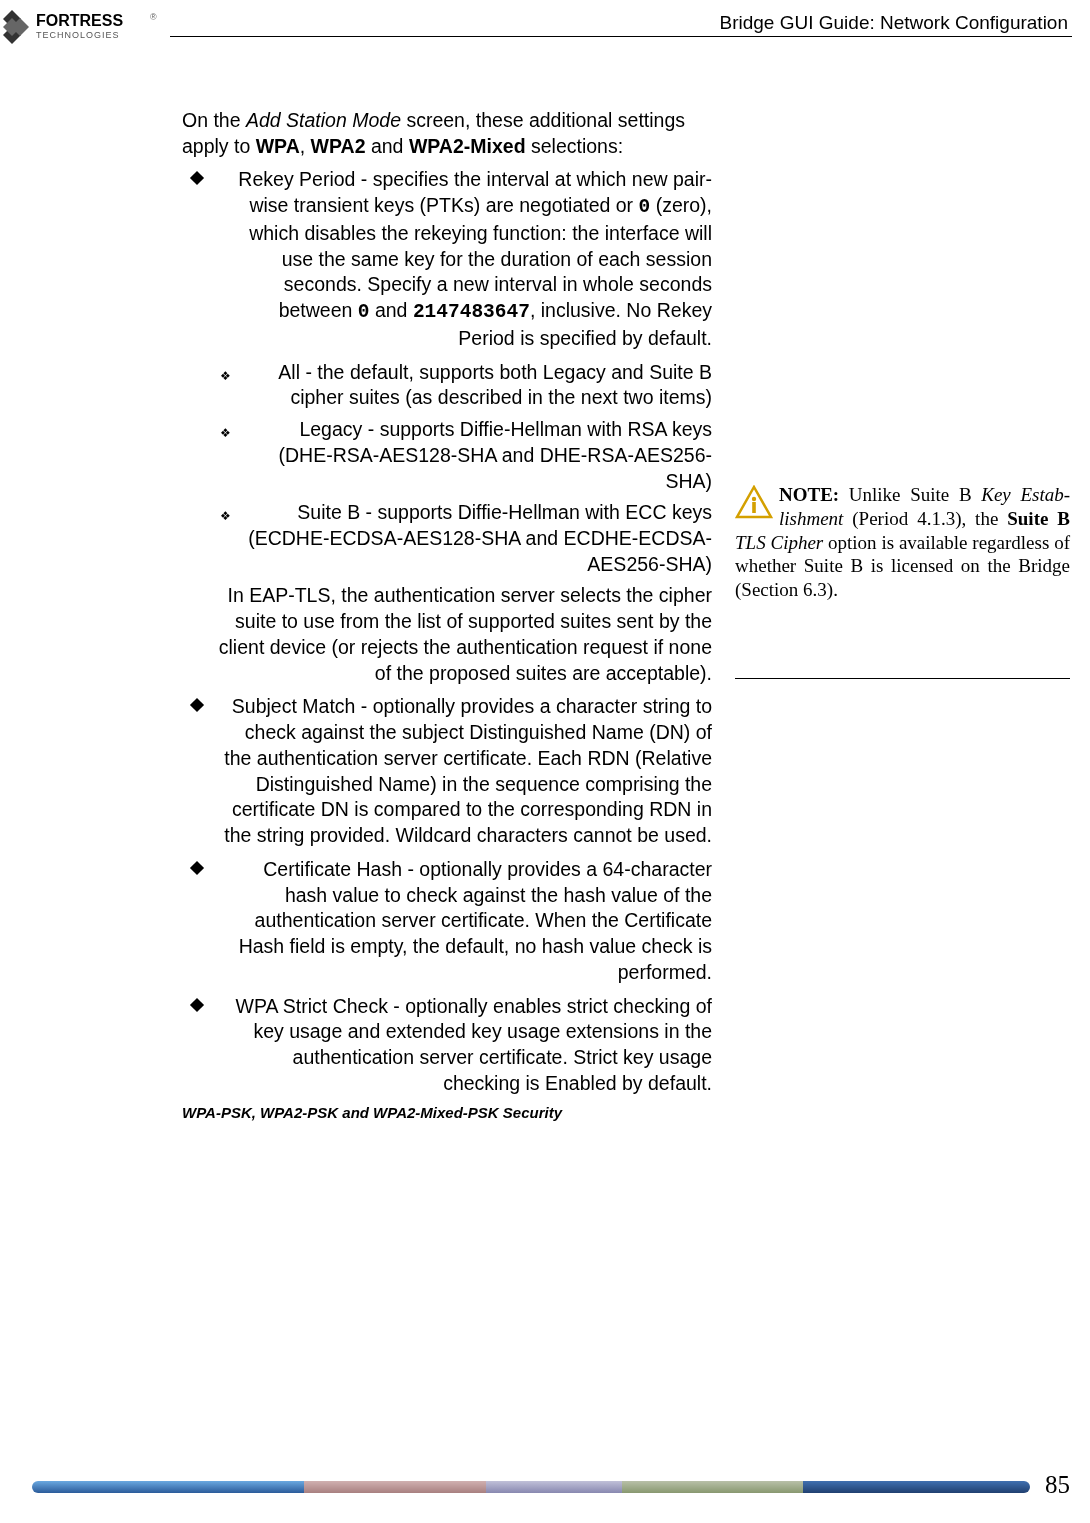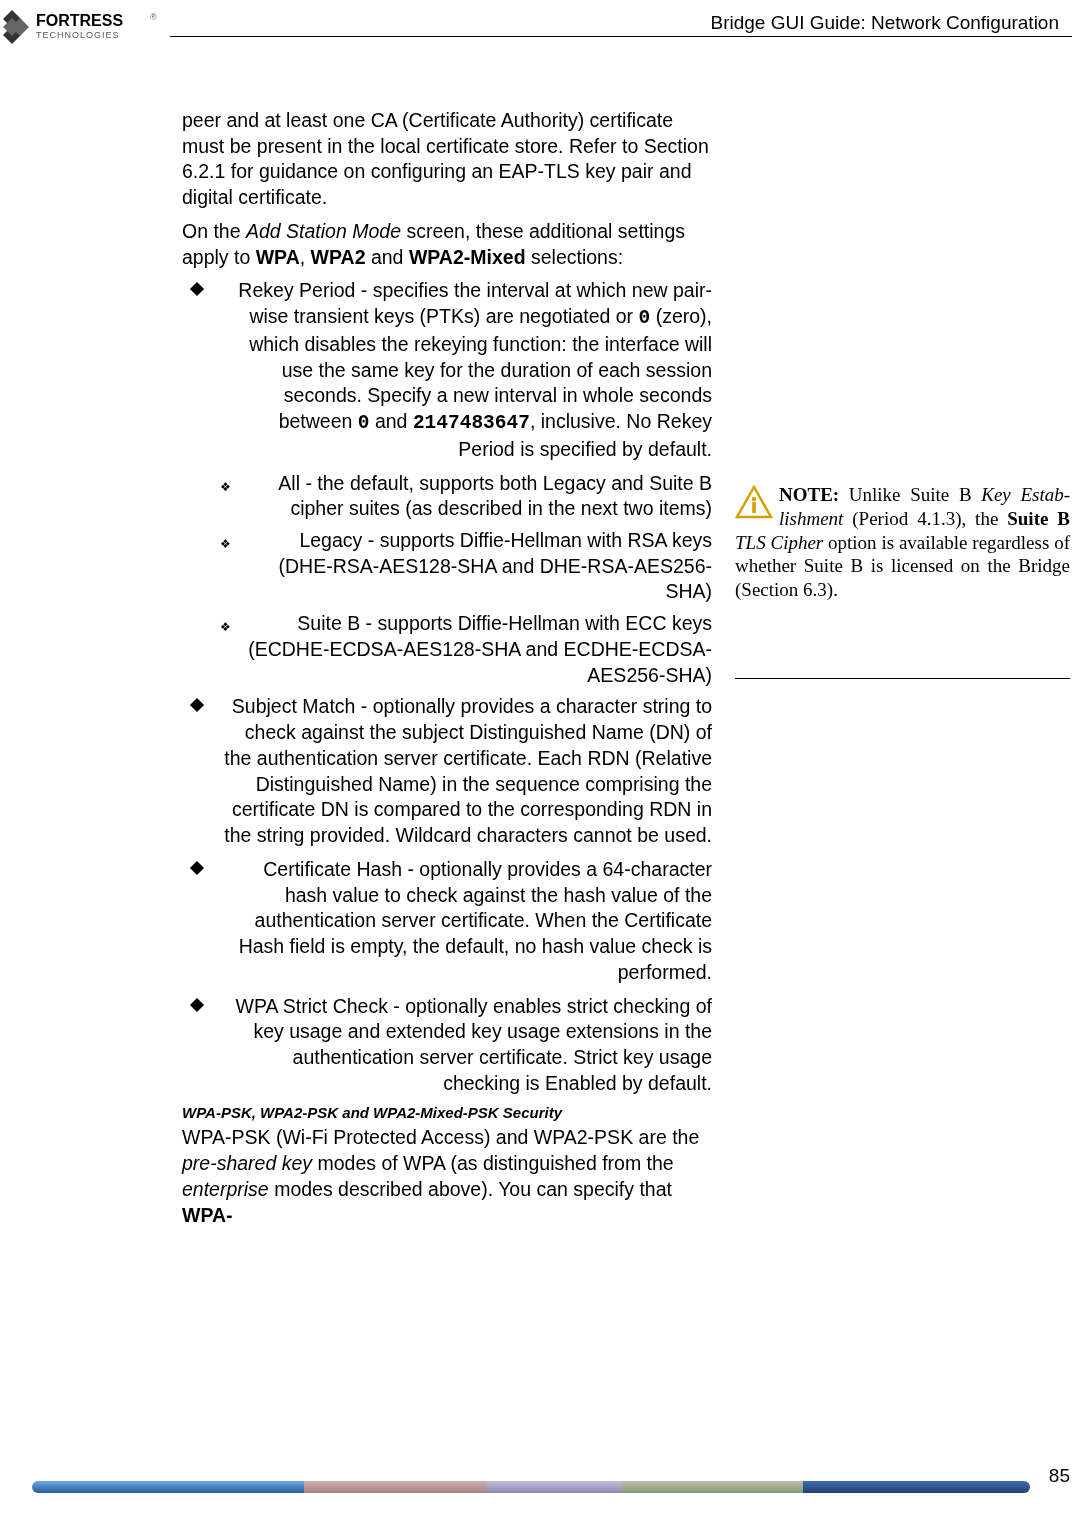--- a/index.html
+++ b/index.html
@@ -28,21 +28,21 @@
     .header-logo {
       position: absolute;
       top: 6px;
       left: 0;
       width: 170px;
       height: 42px;
     }
     .header-text {
       position: absolute;
       top: 12px;
-      right: 31px;
+      right: 22px;
       font-size: 19px;
       text-align: right;
     }
     .content {
       position: absolute;
       top: 108px;
       left: 182px;
       width: 530px;
     }
     .para {
@@ -137,23 +137,24 @@
       display: flex;
     }
     .footer-bar div { height: 12px; }
     .fb1 { background: linear-gradient(#6aa8e0, #2b5b9a); flex: 3; border-radius: 6px 0 0 6px; }
     .fb2 { background: linear-gradient(#d0b0b0, #a88080); flex: 2; }
     .fb3 { background: linear-gradient(#c0c0d8, #8888b0); flex: 1.5; }
     .fb4 { background: linear-gradient(#b8c0a8, #889870); flex: 2; }
     .fb5 { background: linear-gradient(#4070b0, #204070); flex: 2.5; border-radius: 0 6px 6px 0; }
     .page-number {
       position: absolute;
-      bottom: 36px;
+      bottom: 24px;
       right: 20px;
-      font-size: 19px;
+      font-size: 25px;
+      font-family: Liberation Serif, serif;
     }
   </style>
 </head>
 <body>
 
 <div class="page">
   <div class="header-logo">
     <svg width="170" height="42" viewBox="0 0 170 42">
       <g transform="translate(3,4)">
         <polygon points="9,0 18,9 9,18 0,9" fill="#333"></polygon>
@@ -163,21 +164,20 @@
       </g>
       <text x="36" y="20" font-family="Arial" font-size="16" font-weight="bold" fill="#000">FORTRESS</text>
       <text x="150" y="14" font-family="Arial" font-size="9" fill="#666">®</text>
       <text x="36" y="32" font-family="Arial" font-size="9" fill="#555" letter-spacing="1">TECHNOLOGIES</text>
     </svg>
   </div>
   <div class="header-text">Bridge GUI Guide: Network Configuration</div>
   <div class="header-divider"></div>
 
   <div class="content">
-    <p class="para">peer and at least one CA (Certificate Authority) certificate must be present in the local certificate store. Refer to Section 6.2.1 for guidance on configuring an EAP-TLS key pair and digital certificate.</p>
 
     <p class="para">
       <span>On the </span><span class="italic">Add Station Mode</span><span> screen, these additional settings apply to </span><span class="bold-sans">WPA</span><span>, </span><span class="bold-sans">WPA2</span><span> and </span><span class="bold-sans">WPA2-Mixed</span><span> selections:</span>
     </p>
 
     <ul class="bullet-list">
       <li class="bullet-item">
         <span class="diamond"></span>
         <span class="italic">Rekey Period</span><span> - specifies the interval at which new pair-wise transient keys (PTKs) are negotiated or </span><span class="mono">0</span><span> (zero), which disables the rekeying function: the interface will use the same key for the duration of each session seconds. Specify a new interval in whole seconds between </span><span class="mono">0</span><span> and </span><span class="mono">2147483647</span><span>, inclusive. No </span><span class="italic">Rekey Period</span><span> is specified by default.</span>
       </li>
@@ -191,43 +191,41 @@
       <li class="sub-bullet-item">
         <span class="small-diamond">❖</span>
         <span class="bold-sans">Legacy</span><span> - supports Diffie-Hellman with RSA keys (DHE-RSA-AES128-SHA and DHE-RSA-AES256-SHA)</span>
       </li>
 
       <li class="sub-bullet-item">
         <span class="small-diamond">❖</span>
         <span class="bold-sans">Suite B</span><span> - supports Diffie-Hellman with ECC keys (ECDHE-ECDSA-AES128-SHA and ECDHE-ECDSA-AES256-SHA)</span>
       </li>
 
+      <li class="cont-para">In EAP-TLS, the authentication server selects the cipher suite to use from the list of supported suites sent by the client device (or rejects the authentication request if none of the proposed suites are acceptable).</li>
 
       <li class="bullet-item">
         <span class="diamond"></span>
         <span class="italic">Subject Match</span><span> - optionally provides a character string to check against the subject Distinguished Name (DN) of the authentication server certificate. Each RDN (Relative Distinguished Name) in the sequence comprising the certificate DN is compared to the corresponding RDN in the string provided. Wildcard characters cannot be used.</span>
       </li>
 
       <li class="bullet-item">
         <span class="diamond"></span>
         <span class="italic">Certificate Hash</span><span> - optionally provides a 64-character hash value to check against the hash value of the authentication server certificate. When the </span><span class="italic">Certificate Hash</span><span> field is empty, the default, no hash value check is performed.</span>
       </li>
 
       <li class="bullet-item">
         <span class="diamond"></span>
         <span class="italic">WPA Strict Check</span><span> - optionally enables strict checking of key usage and extended key usage extensions in the authentication server certificate. Strict key usage checking is </span><span class="bold-sans">Enabled</span><span> by default.</span>
       </li>
     </ul>
 
 
     <div class="subheading">WPA-PSK, WPA2-PSK and WPA2-Mixed-PSK Security</div>
 
-    <p class="para">
-      <span>WPA-PSK (Wi-Fi Protected Access) and WPA2-PSK are the </span><span class="italic">pre-shared key</span><span> modes of WPA (as distinguished from the </span><span class="italic">enterprise</span><span> modes described above). You can specify that </span><span class="bold-sans">WPA-</span>
-    </p>
   </div>
 
   <div class="sidebar-note">
     <span class="warn-icon">
       <svg width="38" height="34" viewBox="0 0 38 34">
         <polygon points="19,2 36,32 2,32" fill="none" stroke="#d4a000" stroke-width="2.5"></polygon>
         <circle cx="19" cy="14" r="2.2" fill="#d4a000"></circle>
         <rect x="17.2" y="17" width="3.6" height="11" fill="#d4a000"></rect>
       </svg>
     </span>

